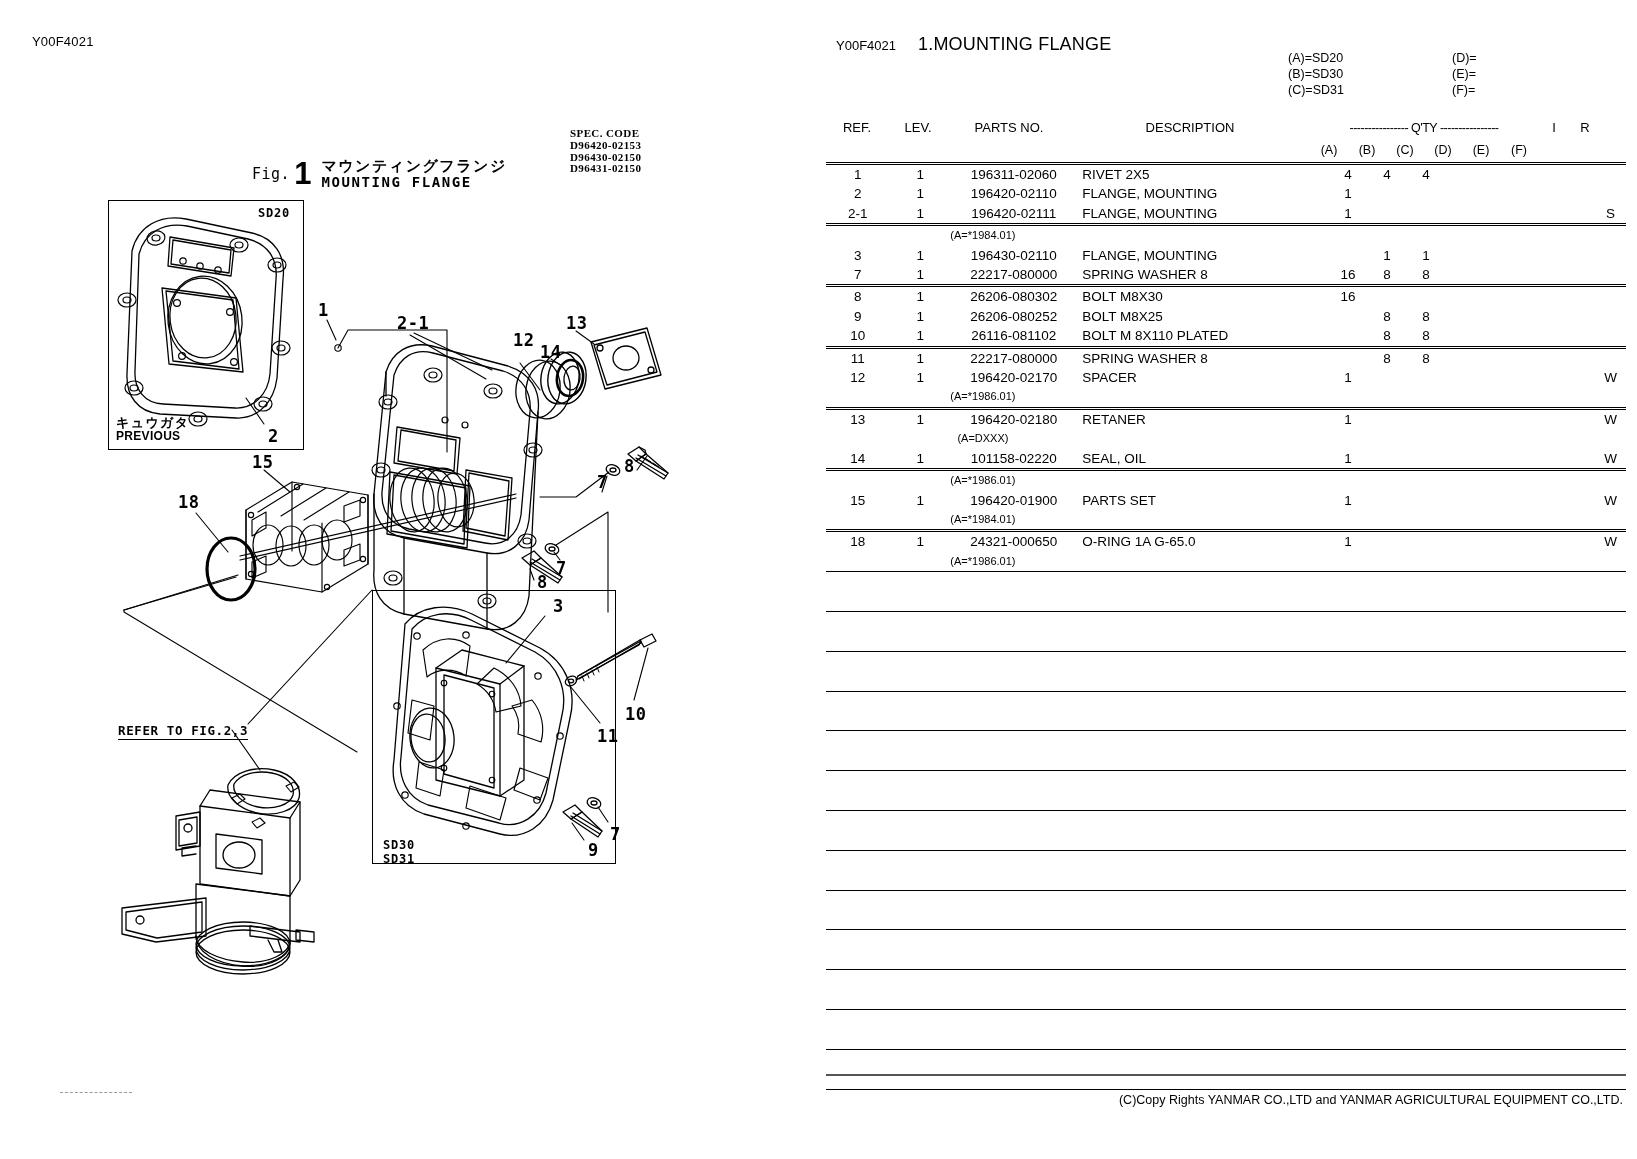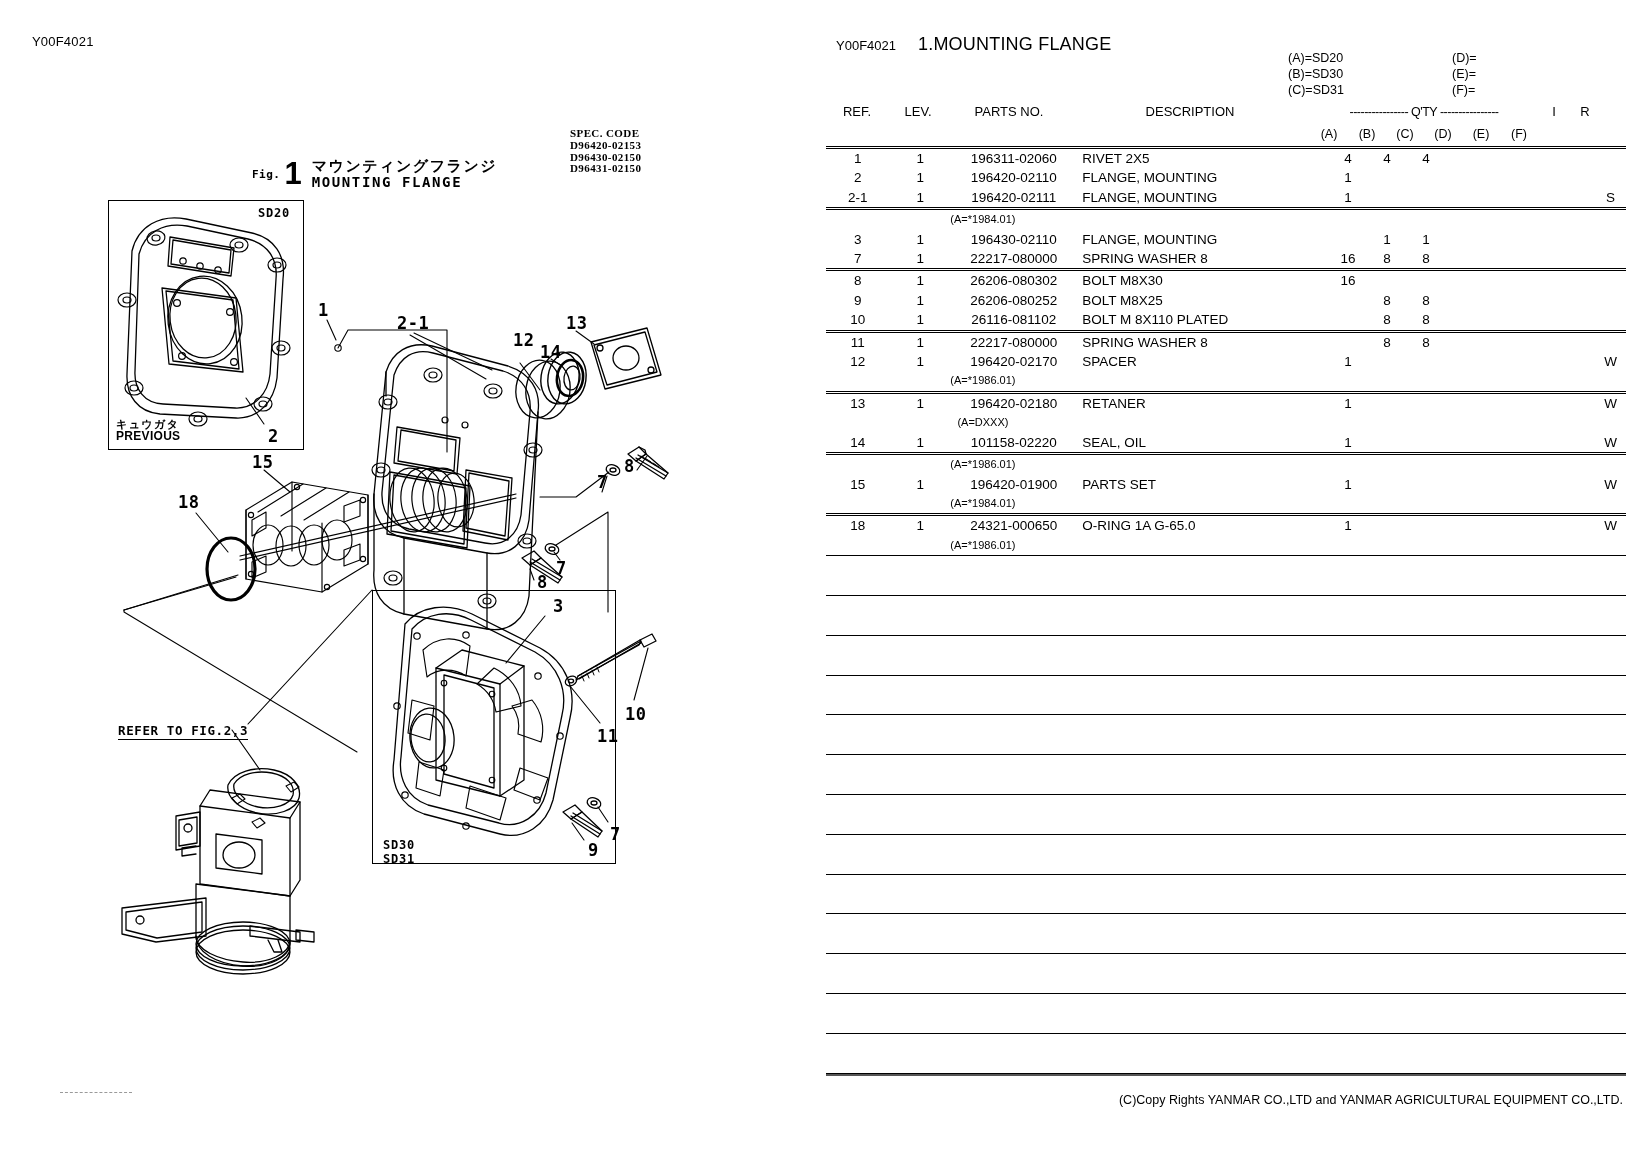--- a/index.html
+++ b/index.html
@@ -11,31 +11,31 @@
 
   .doc-code{position:absolute;font-size:13px;letter-spacing:.2px;}
   .fig-title{position:absolute;font-size:23px;letter-spacing:.1px;}
 
   
   #spec-code{position:absolute;left:570px;top:128px;font-family:Liberation Serif, serif;
              font-size:11px;font-weight:bold;line-height:11.8px;letter-spacing:.4px;}
 
   
   #fig-label{position:absolute;left:252px;top:158px;display:flex;align-items:center;gap:4px;}
-  #fig-label .fig-word{font-family:"DejaVu Sans Mono",monospace;font-size:11px;font-weight:bold;letter-spacing:.5px;}
+  #fig-label .fig-word{font-family:"DejaVu Sans Mono",monospace;font-size:15px;font-weight:normal;letter-spacing:.5px;}
   #fig-label .fig-num{font-family:"Liberation Sans",sans-serif;font-size:31px;font-weight:bold;line-height:.82;}
   #fig-label .fig-names{margin-left:6px;line-height:15.5px;}
   #fig-label .jp{font-family:Liberation Sans, sans-serif;font-size:15px;font-weight:bold;letter-spacing:1.5px;}
   #fig-label .en{font-family:"DejaVu Sans Mono",monospace;font-size:14px;font-weight:bold;letter-spacing:1.6px;text-align:right;}
 
   
   .inset-box{position:absolute;border:1.6px solid #000;}
   .inset-label{position:absolute;font-family:"DejaVu Sans Mono",monospace;font-size:12px;font-weight:bold;letter-spacing:.8px;}
   .inset-prev{position:absolute;line-height:12px;}
-  .inset-prev .jp{font-family:Liberation Serif, serif;font-size:11px;font-weight:bold;letter-spacing:1.4px;display:block;}
+  .inset-prev .jp{font-family:Liberation Mono, monospace;font-size:13px;font-weight:bold;letter-spacing:1.4px;display:block;}
   .inset-prev .en{font-family:"Liberation Sans",sans-serif;font-size:12px;font-weight:bold;letter-spacing:.3px;display:block;}
 
   .callout{position:absolute;font-family:"DejaVu Sans Mono",monospace;font-size:17px;font-weight:bold;letter-spacing:.5px;}
   .refer-note{position:absolute;font-family:"DejaVu Sans Mono",monospace;font-size:12.5px;font-weight:bold;
               letter-spacing:.6px;border-bottom:1.6px solid #000;padding-bottom:1px;}
 
   svg.art{position:absolute;left:0;top:0;width:818px;height:1159px;overflow:visible;}
   svg.art *{vector-effect:non-scaling-stroke;}
 
   .dash-bottom{position:absolute;left:60px;top:1092px;width:72px;border-top:1.5px dashed #9a9a9a;}
@@ -44,21 +44,21 @@
   #rp-head{position:absolute;left:18px;top:34px;display:flex;align-items:baseline;gap:22px;}
   #rp-head .code{font-size:13px;}
   #rp-head .title{font-size:18px;letter-spacing:.2px;}
 
   #legend{position:absolute;left:470px;top:50px;font-size:12.5px;line-height:16px;}
   #legend .row{display:flex;gap:28px;}
   #legend .c1{width:136px;}
   #legend .c2{width:80px;}
 
   #tbl{position:absolute;left:8px;top:100px;width:800px;}
-  .hdr{position:relative;height:46px;font-size:13px;}
+  .hdr{position:relative;height:46px;font-size:13px;margin-top:16px;}
   .hdr .cell{position:absolute;text-align:center;}
   .qty-rule{position:absolute;font-size:12.5px;letter-spacing:-.5px;white-space:nowrap;}
   .sub{position:absolute;top:27px;font-size:12.5px;text-align:center;}
 
   table.parts{border-collapse:collapse;width:800px;table-layout:fixed;font-size:13.5px;}
   table.parts td{padding:0;height:19.4px;line-height:19.4px;vertical-align:middle;}
   .c-ref{width:62px;text-align:center;}
   .c-lev{width:60px;text-align:center;}
   .c-pno{width:122px;text-align:center;}
   .c-desc{width:240px;text-align:left;padding-left:6px!important;}

